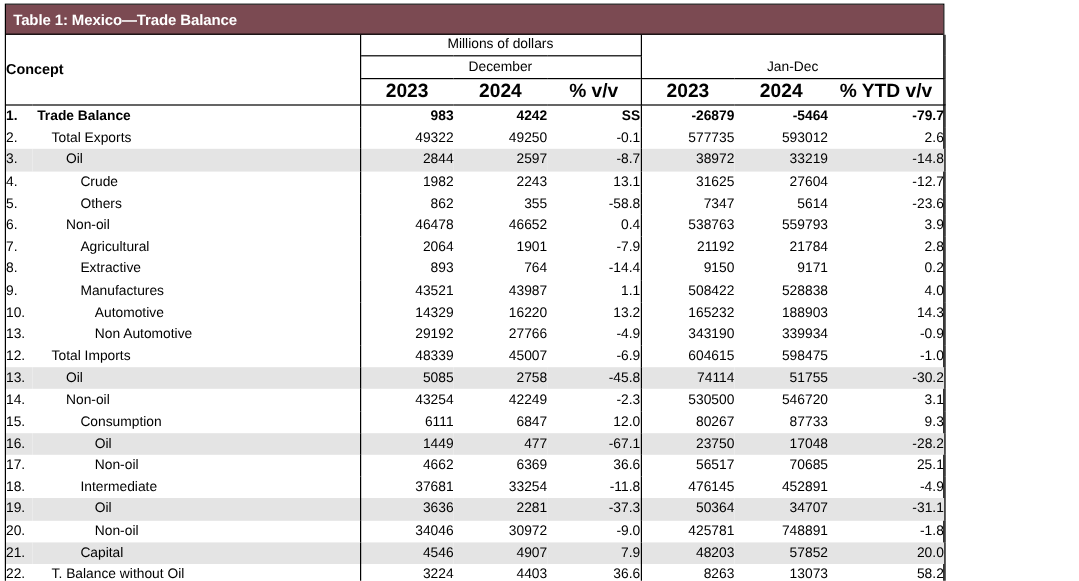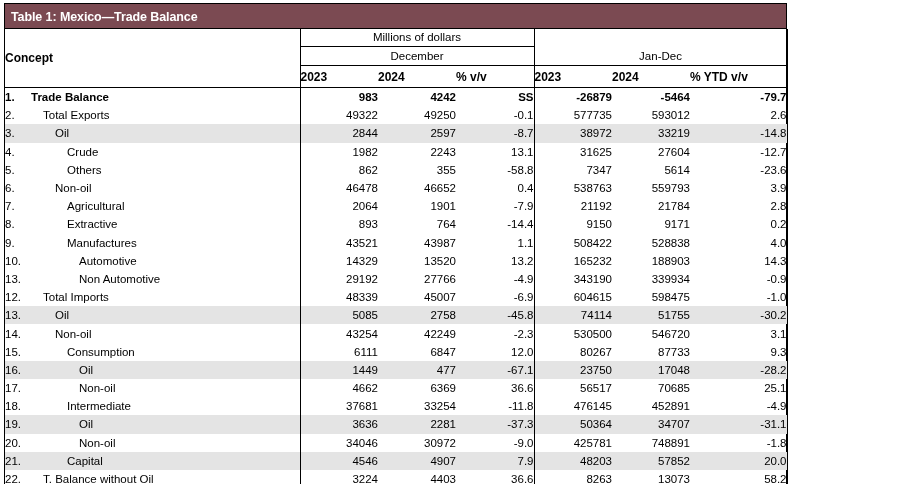--- a/index.html
+++ b/index.html
@@ -68,23 +68,23 @@
     text-align: center;
     font-size: 11.5px;
     height: 16px;
   }
   .hdr-sub {
     text-align: center;
     font-size: 11.5px;
     height: 18px;
   }
   .hdr-yr {
-    text-align: left;
+    text-align: center;
     font-weight: bold;
-    font-size: 12px;
+    font-size: 16px;
     height: 20px;
     padding-right: 6px;
     border-top: 1px solid #000000;
     border-bottom: 1px solid #000000;
   }
   .sep-left {
     border-left: 1px solid #000000;
   }
   .sep-right {
     border-right: 1px solid #000000;
@@ -243,21 +243,21 @@
             <td class="num">43987</td>
             <td class="num sep-right">1.1</td>
             <td class="num">508422</td>
             <td class="num">528838</td>
             <td class="num sep-right">4.0</td>
           </tr>
           <tr class="body-row">
             <td class="row-num">10.</td>
             <td class="row-label indent2" style="padding-left: 52px;">Automotive</td>
             <td class="num sep-left">14329</td>
-            <td class="num">13520</td>
+            <td class="num">16220</td>
             <td class="num sep-right">13.2</td>
             <td class="num">165232</td>
             <td class="num">188903</td>
             <td class="num sep-right">14.3</td>
           </tr>
           <tr class="body-row">
             <td class="row-num">13.</td>
             <td class="row-label indent2" style="padding-left: 52px;">Non Automotive</td>
             <td class="num sep-left">29192</td>
             <td class="num">27766</td>

